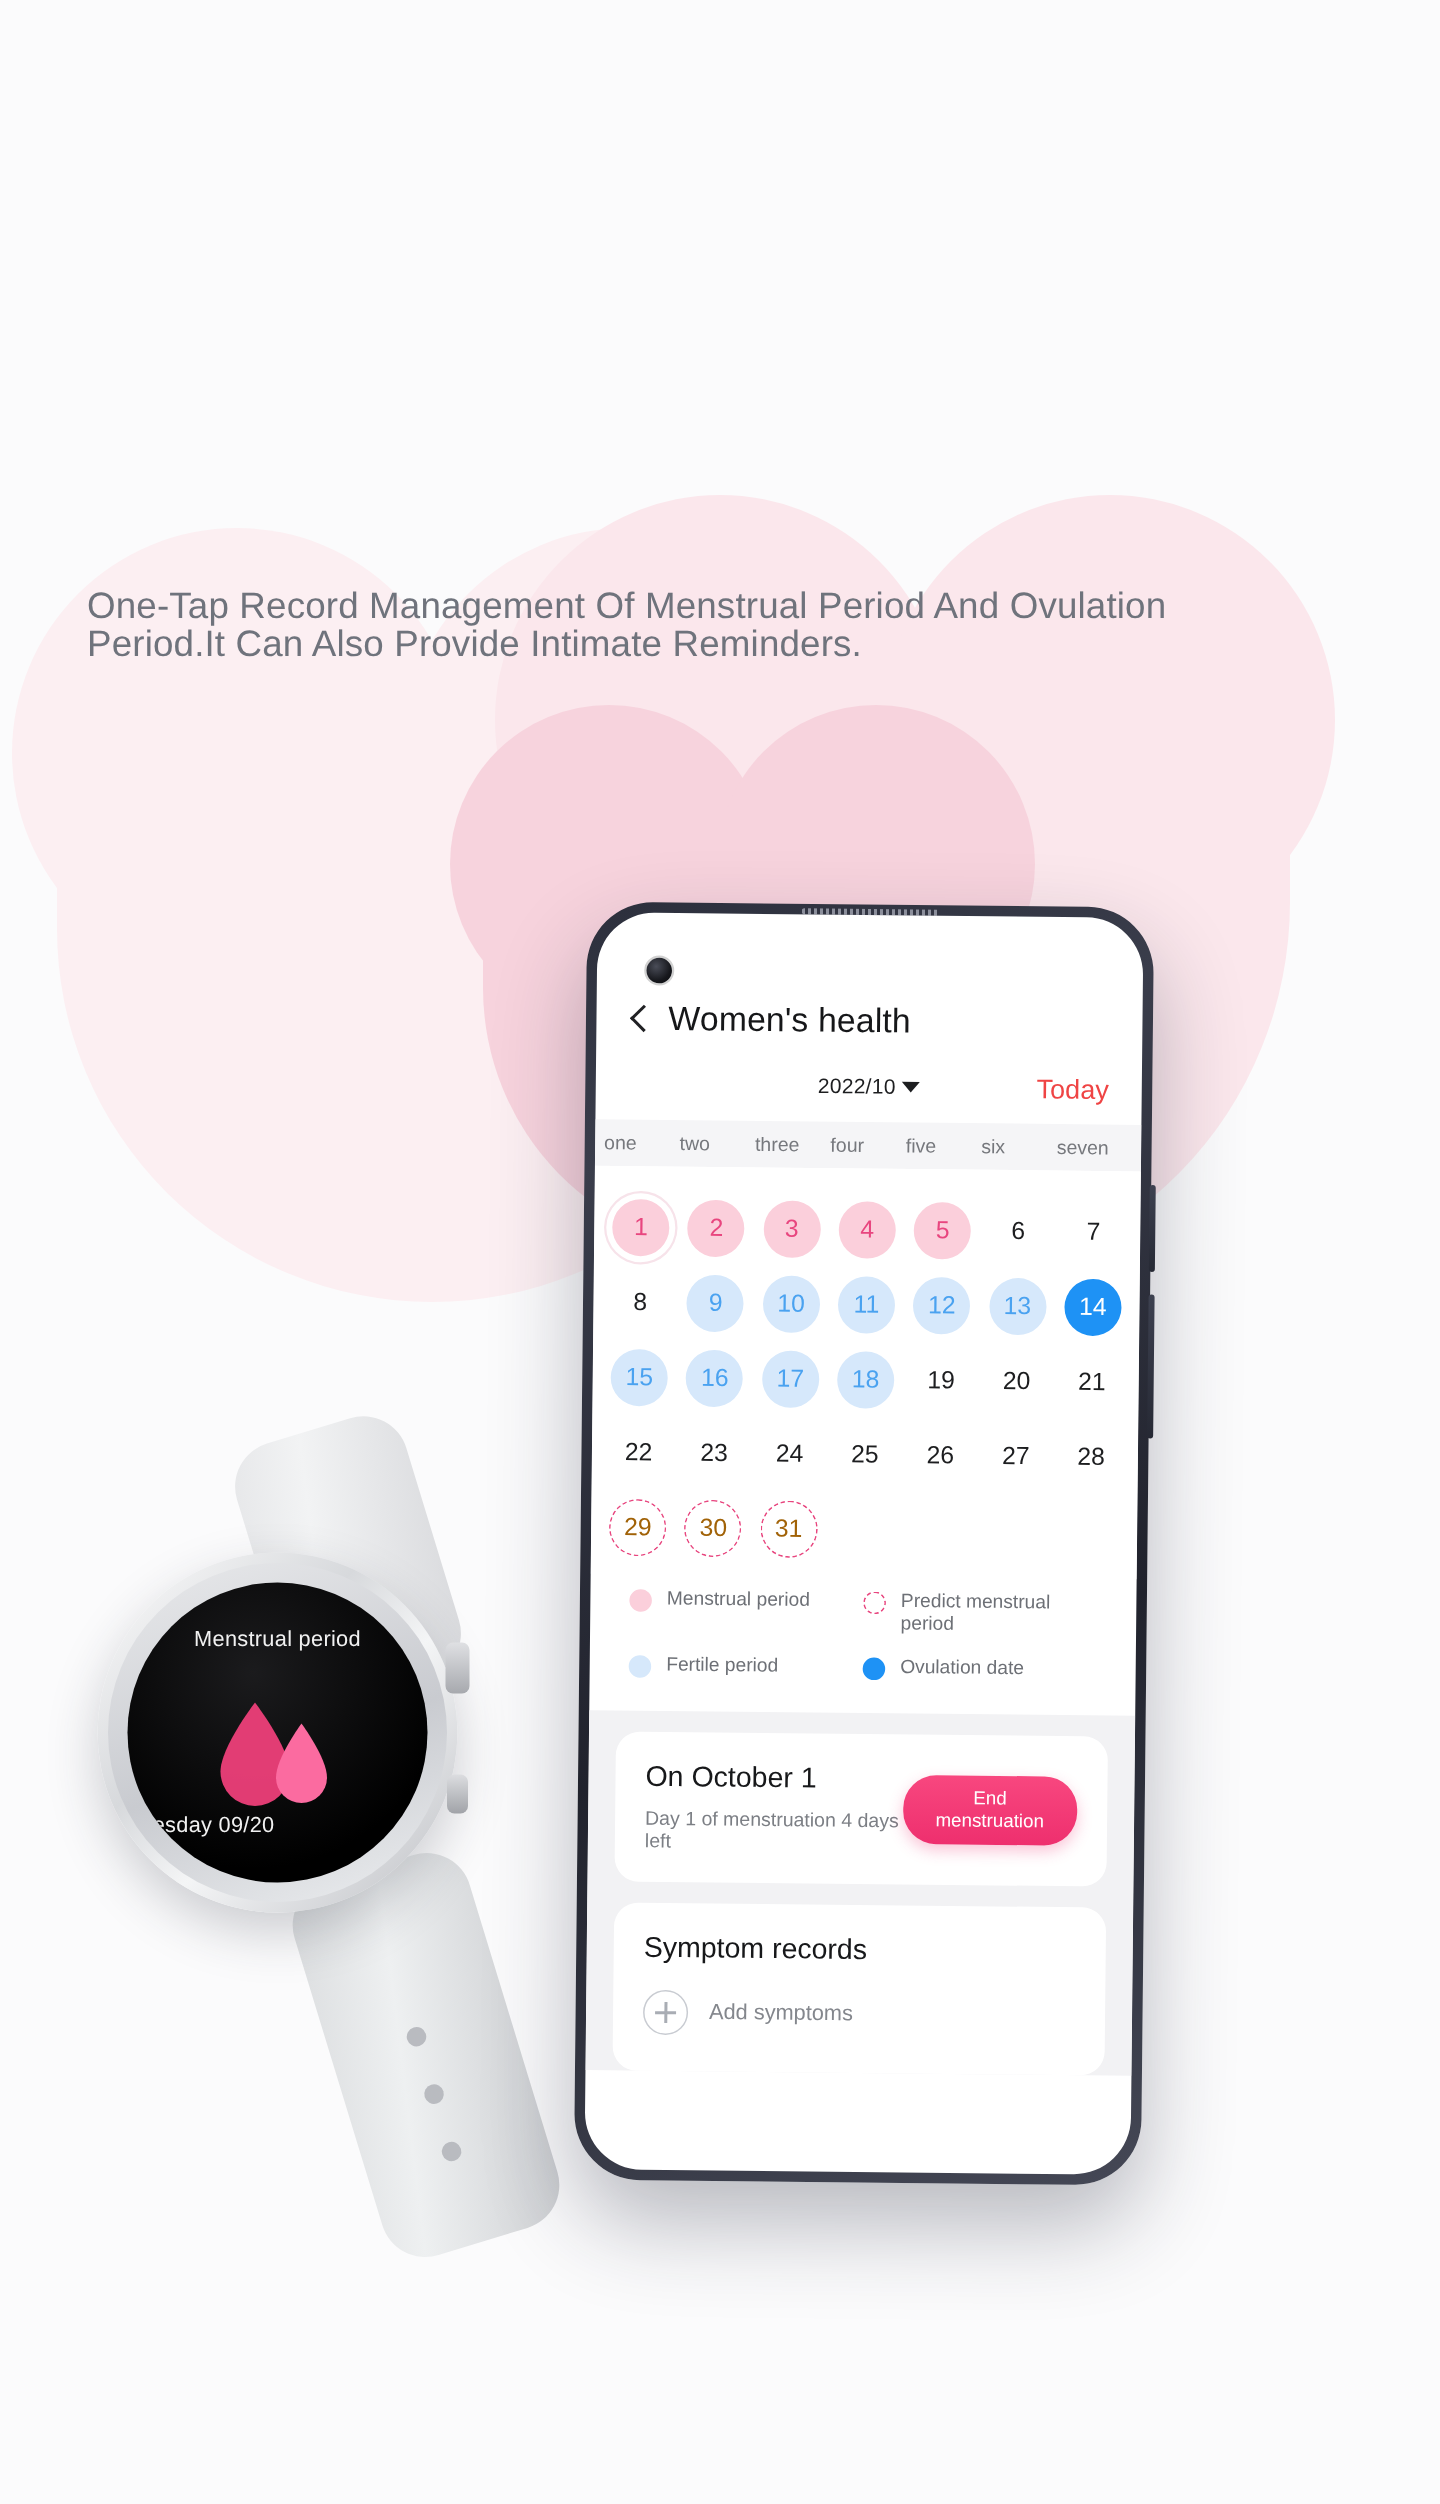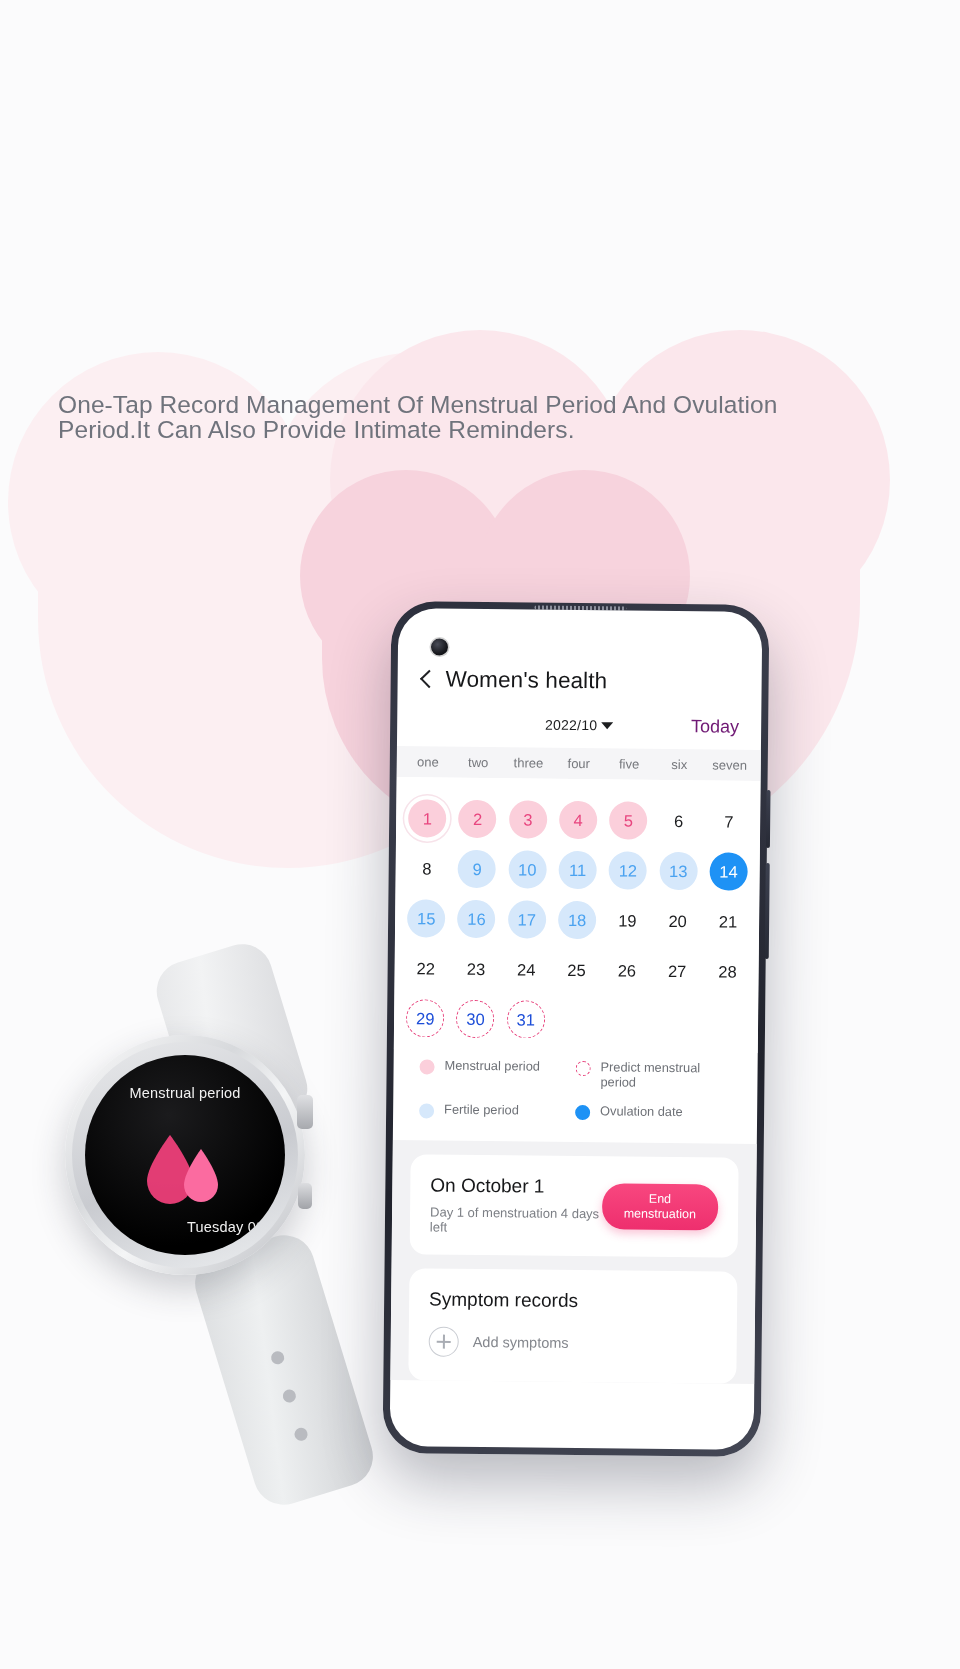--- a/index.html
+++ b/index.html
@@ -95,21 +95,21 @@
   .crown2 {
     position: absolute; right: -7px; top: 148px;
     width: 14px; height: 26px; border-radius: 5px;
     background: linear-gradient(180deg,#dcdde0,#a1a3a8);
   }
   .watch-label-top {
     position: absolute; top: 30px; width: 100%; text-align: center;
     color: #f1f1f1; font-size: 14.5px; letter-spacing: .2px;
   }
   .watch-label-bot {
-    position: absolute; bottom: 20px; width: 100%; text-align: right;
+    position: absolute; bottom: 30px; width: 100%; text-align: left;
     color: #f1f1f1; font-size: 14.5px; letter-spacing: .2px;
   }
   .drops { position: absolute; left: 0; right: 0; top: 74px; text-align: center; }
 
   
   .phone {
     position: absolute;
     left: 387px; top: 603px;
     width: 378px; height: 852px;
     border-radius: 44px;
@@ -166,49 +166,49 @@
     position: relative; margin-top: 22px; padding: 0 22px 14px;
   }
   .month-label { font-size: 14px; color: #1d1e20; letter-spacing: .2px; }
   .caret {
     width: 0; height: 0; margin-left: 4px; display: inline-block;
     border-left: 6px solid transparent; border-right: 6px solid transparent;
     border-top: 7px solid #1d1e20; vertical-align: middle;
   }
   .today-btn {
     position: absolute; right: 22px; top: -1px;
-    font-size: 18px; color: #701a75;
+    font-size: 18px; color: #ef4444;
   }
 
   .weekdays {
     display: grid; grid-template-columns: repeat(7,1fr);
     background: #f5f5f7;
     padding: 8px 6px;
   }
   .weekdays span {
-    text-align: center; font-size: 13px; color: #76787d;
+    font-size: 13px; color: #76787d;
   }
 
   .calendar {
     display: grid; grid-template-columns: repeat(7,1fr);
     row-gap: 4px; padding: 18px 6px 8px;
     background: #fff;
   }
   .cell { display: flex; align-items: center; justify-content: center; height: 46px; }
   .day {
     width: 38px; height: 38px; border-radius: 50%;
     display: flex; align-items: center; justify-content: center;
     font-size: 16.5px; color: #1d1e20;
   }
   .day.menstrual { background: #fbcfdb; color: #e8467f; }
   .day.menstrual.first { box-shadow: 0 0 0 4px #fff, 0 0 0 5.5px #f7e3ea; }
   .day.fertile { background: #d6e8fb; color: #4aa2f0; }
   .day.ovulation { background: #1e92f5; color: #fff; }
   .day.predict {
-    border: 1.8px dashed #e8467f; color: #1d4ed8; background: #fff;
+    border: 1.8px dashed #e8467f; color: #a16207; background: #fff;
   }
 
   .legend {
     display: grid; grid-template-columns: 1fr 1fr;
     row-gap: 14px; padding: 8px 26px 22px;
   }
   .legend-item { display: flex; align-items: flex-start; gap: 10px; }
   .dot { width: 15px; height: 15px; border-radius: 50%; flex: 0 0 auto; margin-top: 2px; }
   .dot.menstrual { background: #fbcfdb; }
   .dot.predict { background: #fff; border: 1.7px dashed #e8467f; }

